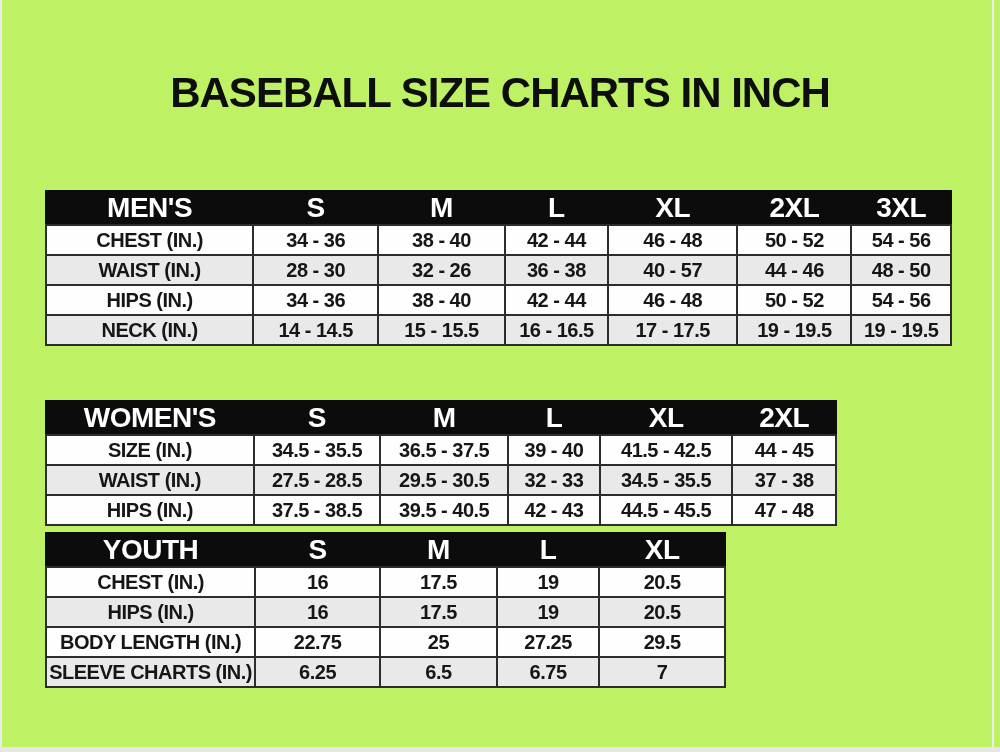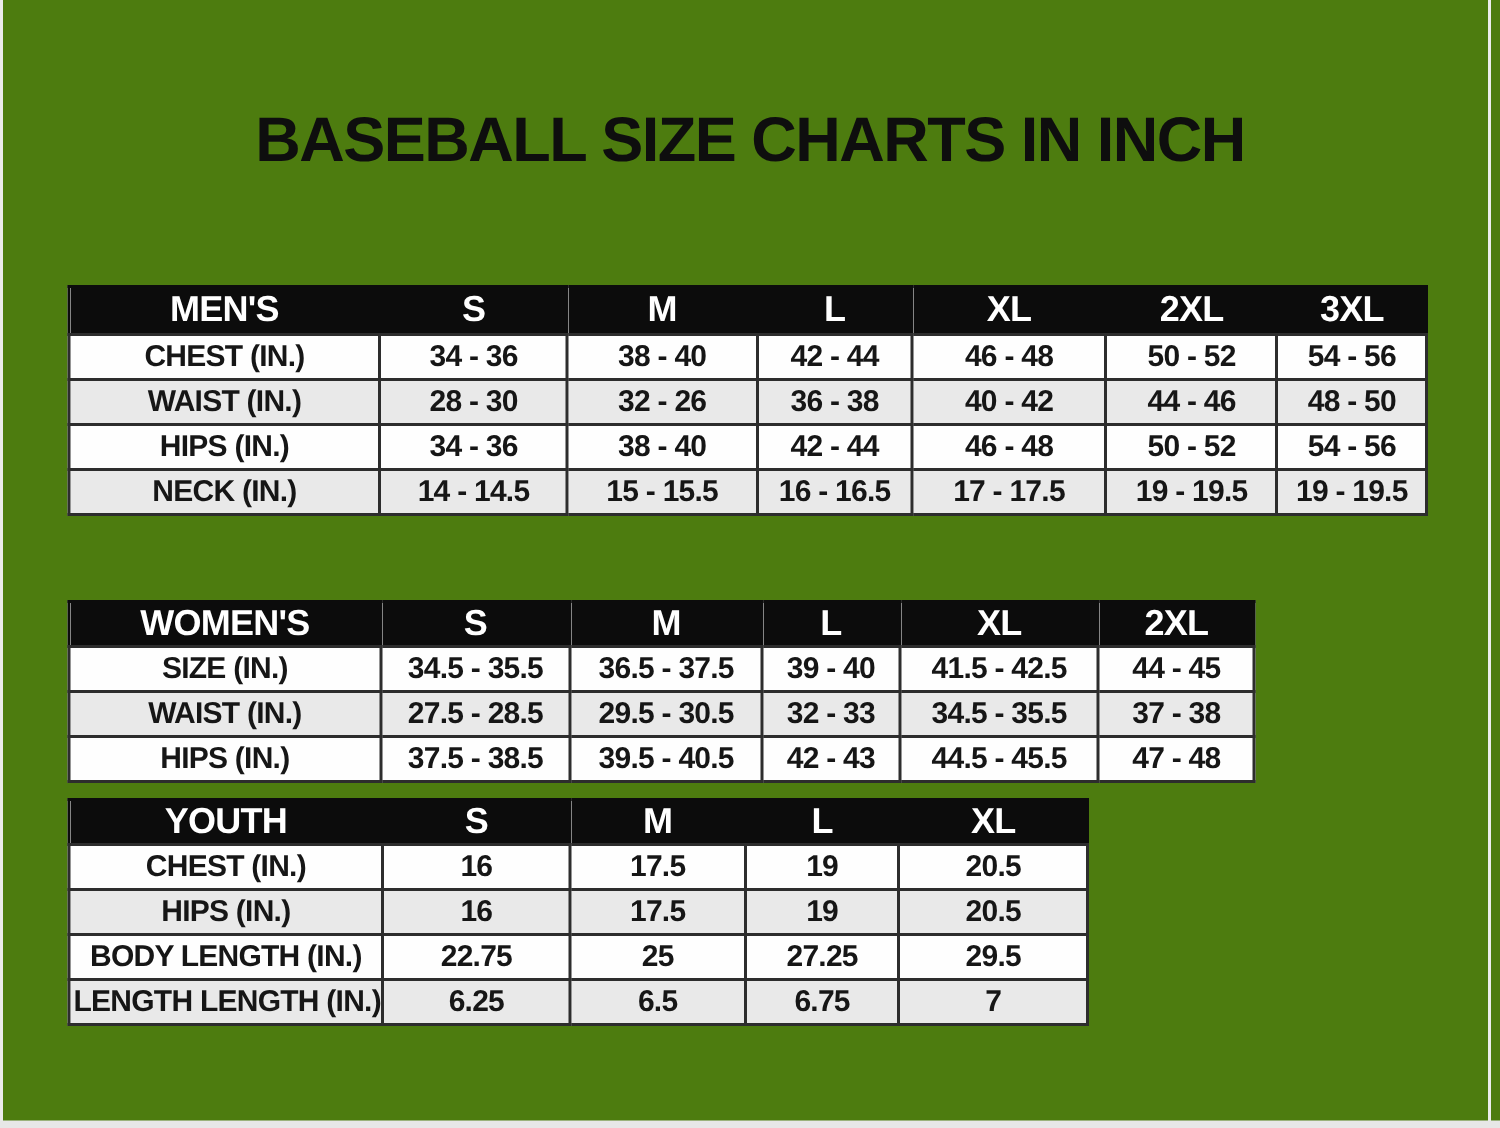--- a/index.html
+++ b/index.html
@@ -13,21 +13,21 @@
   * { box-sizing: border-box; }
   html, body { margin: 0; padding: 0; }
   body {
     width: 1000px; height: 752px;
     background: #ffffff;
     font-family: "Liberation Sans", sans-serif;
   }
   .page {
     position: relative;
     width: 1000px; height: 752px;
-    background: #4d7c0f;
+    background: #bef264;
     overflow: hidden;
   }
   .edge { position: absolute; pointer-events: none; }
   .edge-left   { left: 0; top: 0; width: 2px; height: 752px; background: #ebebeb; }
   .edge-right  { right: 6px; top: 0; width: 2px; height: 752px; background: #ededed; }
   .edge-bottom { left: 0; bottom: 0; width: 1000px; height: 5px; background: #e7e7e7; }
 
   .title {
     position: absolute;
     top: 69px; left: 0;
@@ -63,21 +63,21 @@
     color: var(--text);
     white-space: nowrap;
     overflow: hidden;
   }
   .size-table thead th {
     background: var(--header-bg);
     color: var(--header-text);
     border-color: var(--header-bg);
     border-bottom-color: var(--border);
     height: 32px;
-    font-size: 24px;
+    font-size: 28px;
   }
   #table-womens thead th, #table-youth thead th { height: 18px; }
   .size-table tbody tr:nth-child(odd)  { background: var(--row-odd); }
   .size-table tbody tr:nth-child(even) { background: var(--row-even); }
 </style>
 </head>
 <body>
 
 <div class="page">
   <div class="edge edge-left"></div>
@@ -115,21 +115,21 @@
           <td>42 - 44</td>
           <td>46 - 48</td>
           <td>50 - 52</td>
           <td>54 - 56</td>
         </tr>
         <tr>
           <td>WAIST (IN.)</td>
           <td>28 - 30</td>
           <td>32 - 26</td>
           <td>36 - 38</td>
-          <td>40 - 42</td>
+          <td>40 - 57</td>
           <td>44 - 46</td>
           <td>48 - 50</td>
         </tr>
         <tr>
           <td>HIPS (IN.)</td>
           <td>34 - 36</td>
           <td>38 - 40</td>
           <td>42 - 44</td>
           <td>46 - 48</td>
           <td>50 - 52</td>
@@ -227,21 +227,21 @@
           <td>20.5</td>
         </tr>
         <tr>
           <td>BODY LENGTH (IN.)</td>
           <td>22.75</td>
           <td>25</td>
           <td>27.25</td>
           <td>29.5</td>
         </tr>
         <tr>
-          <td>LENGTH LENGTH (IN.)</td>
+          <td>SLEEVE CHARTS (IN.)</td>
           <td>6.25</td>
           <td>6.5</td>
           <td>6.75</td>
           <td>7</td>
         </tr>
       </tbody>
     </table>
 </div>
 
 </body></html>

